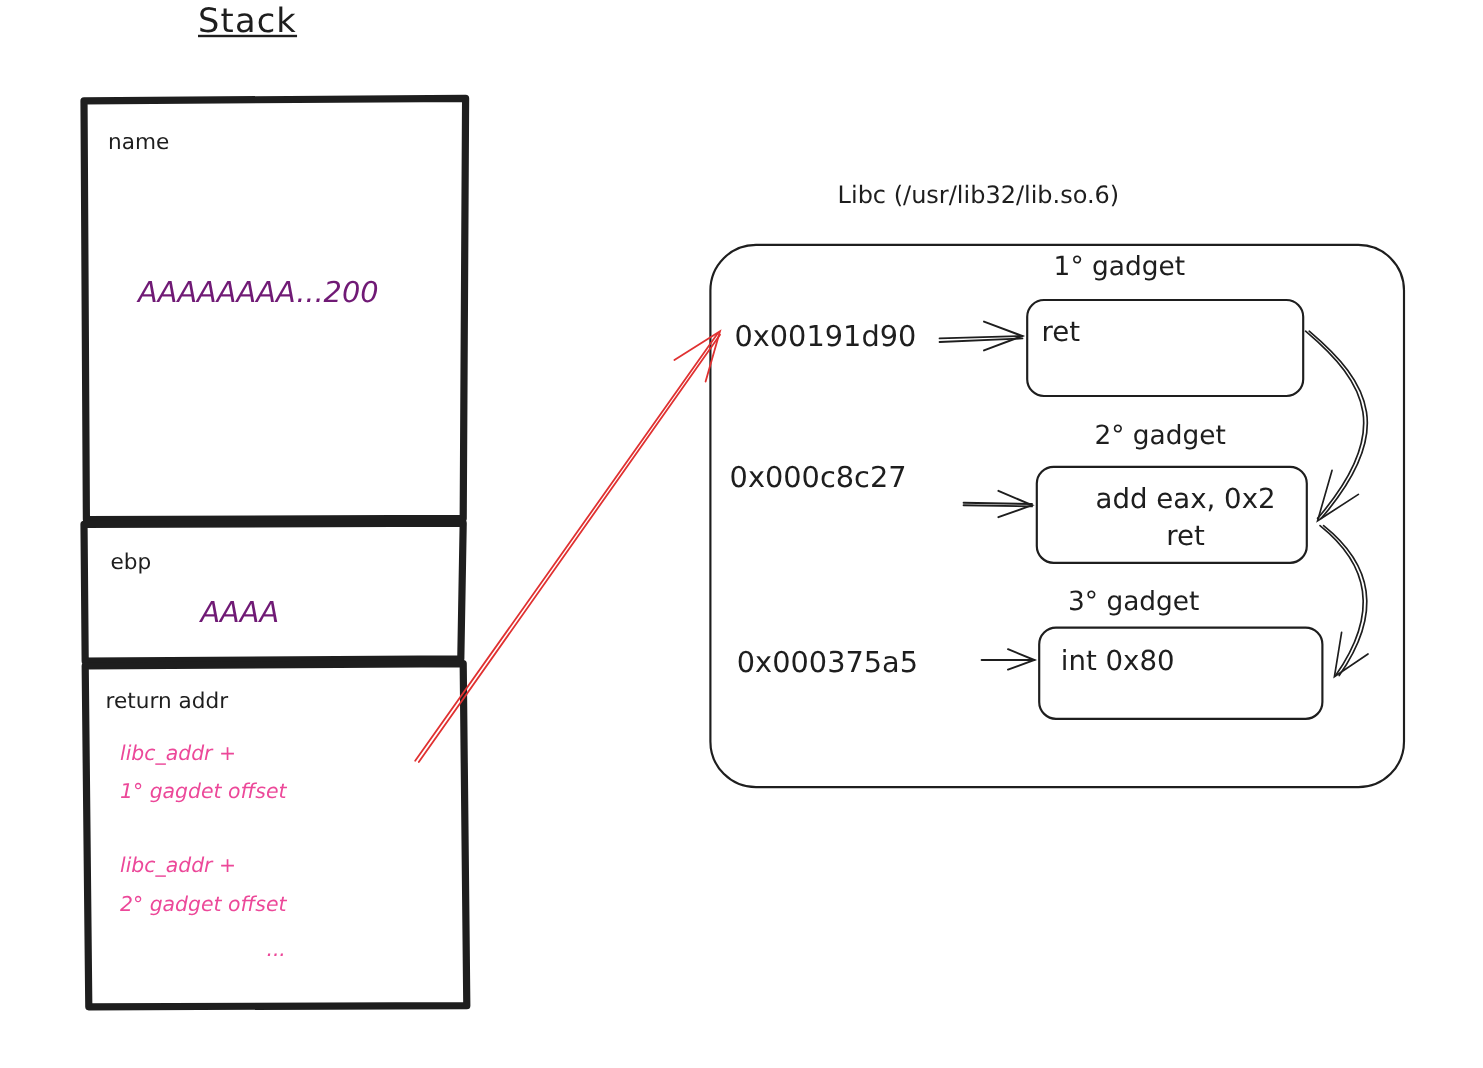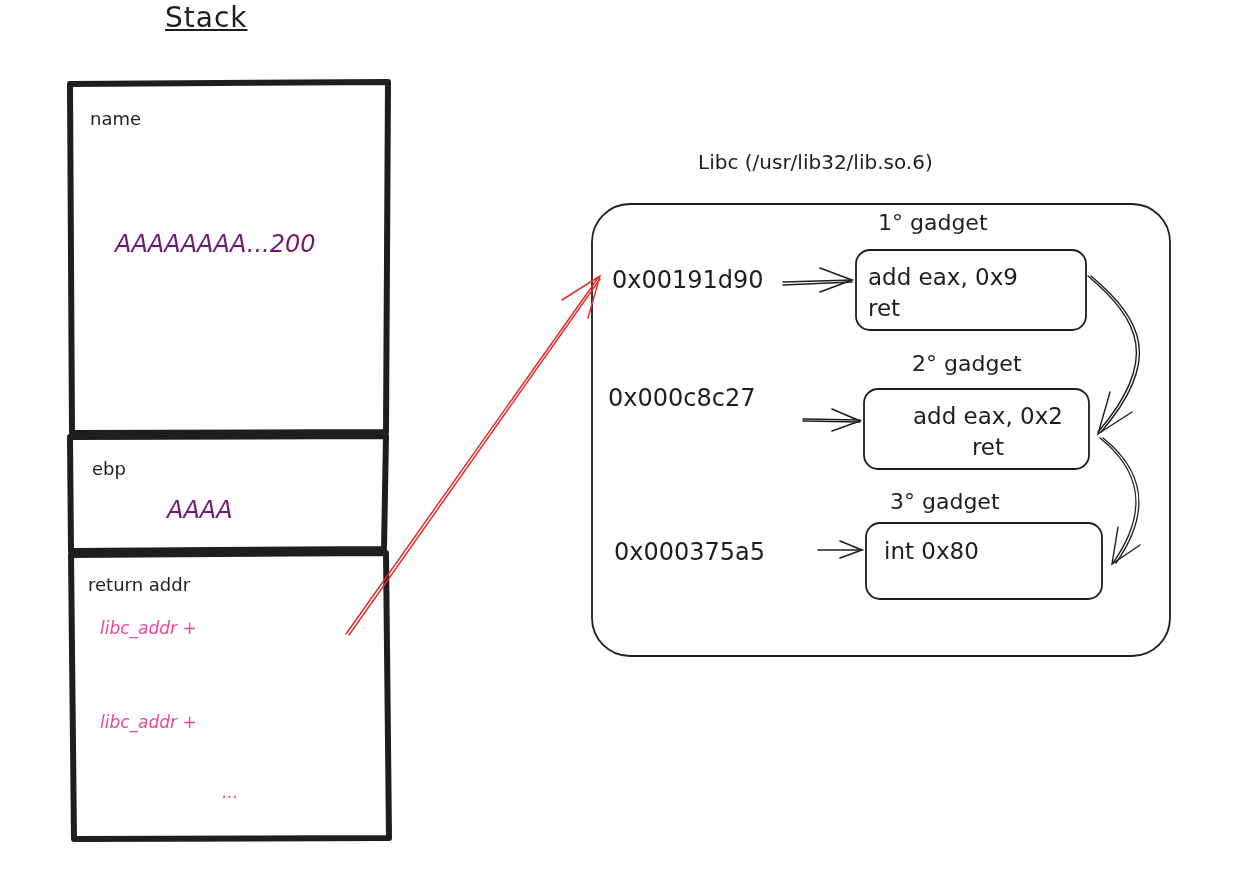--- a/index.html
+++ b/index.html
@@ -76,32 +76,33 @@
 
 <div class="t lbl black" style="left:90px;top:110px;">name</div>
 <div class="t val red" style="left:115px;top:232px;">AAAAAAAA...200</div>
 
 <div class="t lbl black" style="left:92px;top:460px;">ebp</div>
 <div class="t val red" style="left:167px;top:498px;">AAAA</div>
 
 <div class="t lbl black" style="left:88px;top:576px;">return addr</div>
 <div class="t redtxt" style="left:100px;top:612px;">
   <div>libc_addr +</div>
+  <div>1° gagdet offset</div>
 </div>
 <div class="t redtxt" style="left:100px;top:706px;">
   <div>libc_addr +</div>
+  <div>2° gadget offset</div>
 </div>
 <div class="t redtxt" style="left:222px;top:776px;">...</div>
 
 <div class="t lbl black" style="left:698px;top:152px;font-size:20px;">Libc (/usr/lib32/lib.so.6)</div>
 
 <div class="t lbl black" style="left:878px;top:212px;font-size:22px;">1° gadget</div>
 <div class="t addr black" style="left:612px;top:268px;">0x00191d90</div>
 <div class="t instr black" style="left:868px;top:262px;">
-  <div>add eax, 0x9</div>
   <div>ret</div>
 </div>
 
 <div class="t lbl black" style="left:888px;top:353px;font-size:22px;margin-left:24px;">2° gadget</div>
 <div class="t addr black" style="left:608px;top:386px;">0x000c8c27</div>
 <div class="t instr black" style="left:913px;top:401px;text-align:center;">
   <div>add eax, 0x2</div>
   <div>ret</div>
 </div>
 

